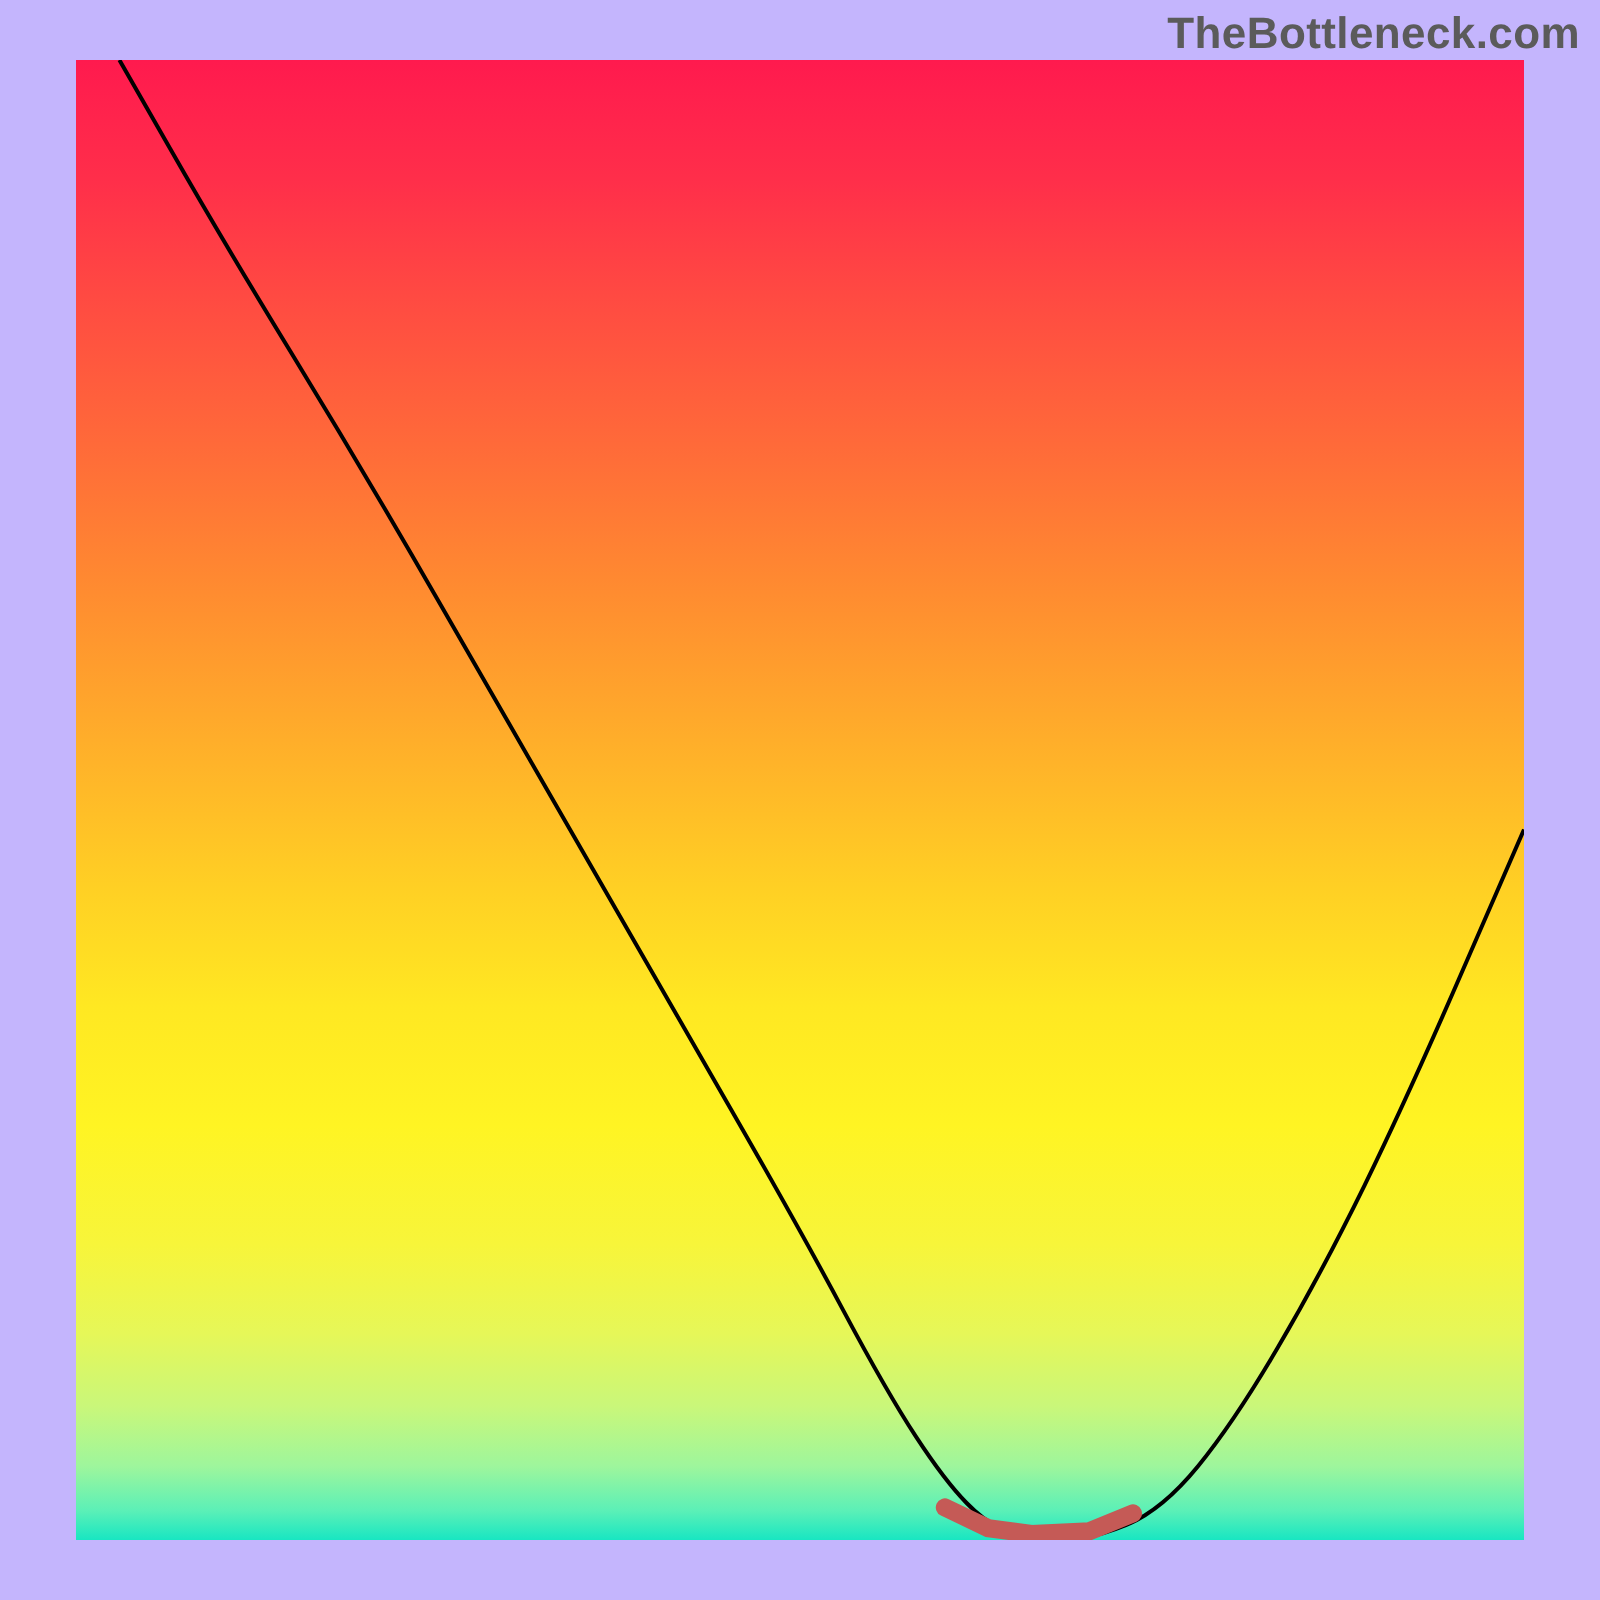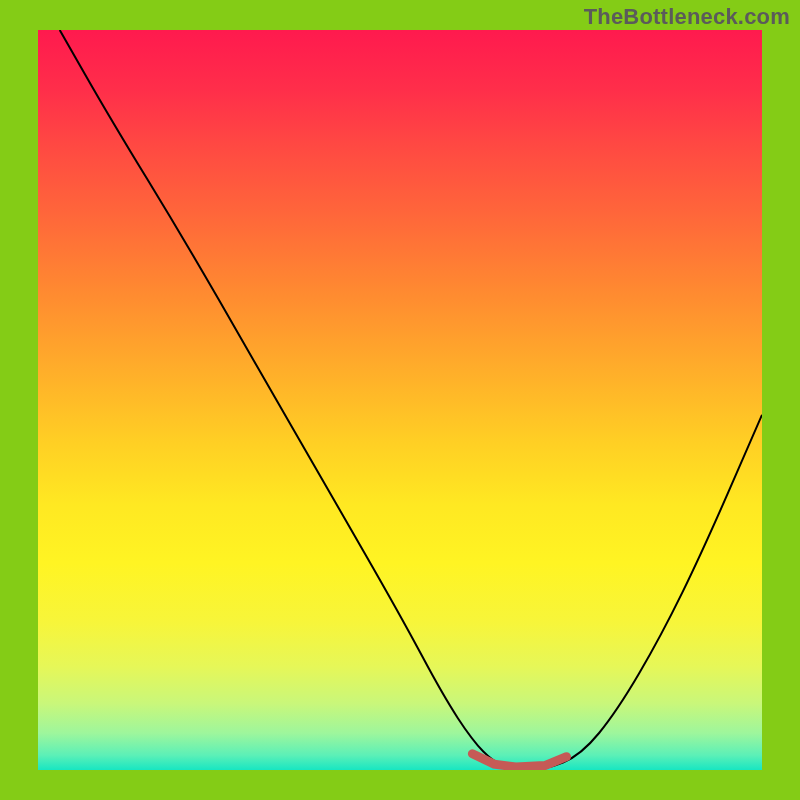--- a/index.html
+++ b/index.html
@@ -8,21 +8,21 @@
     width: 800px;
     height: 800px;
     background: #000;
     overflow: hidden;
     font-family: Arial, Helvetica, sans-serif;
   }
   .frame {
     position: relative;
     width: 800px;
     height: 800px;
-    background: #84cc16;
+    background: #c4b5fd;
   }
   .watermark {
     position: absolute;
     top: 4px;
     right: 10px;
     color: #5b5b5b;
     font-size: 22px;
     font-weight: 600;
     letter-spacing: 0.2px;
     z-index: 50;

